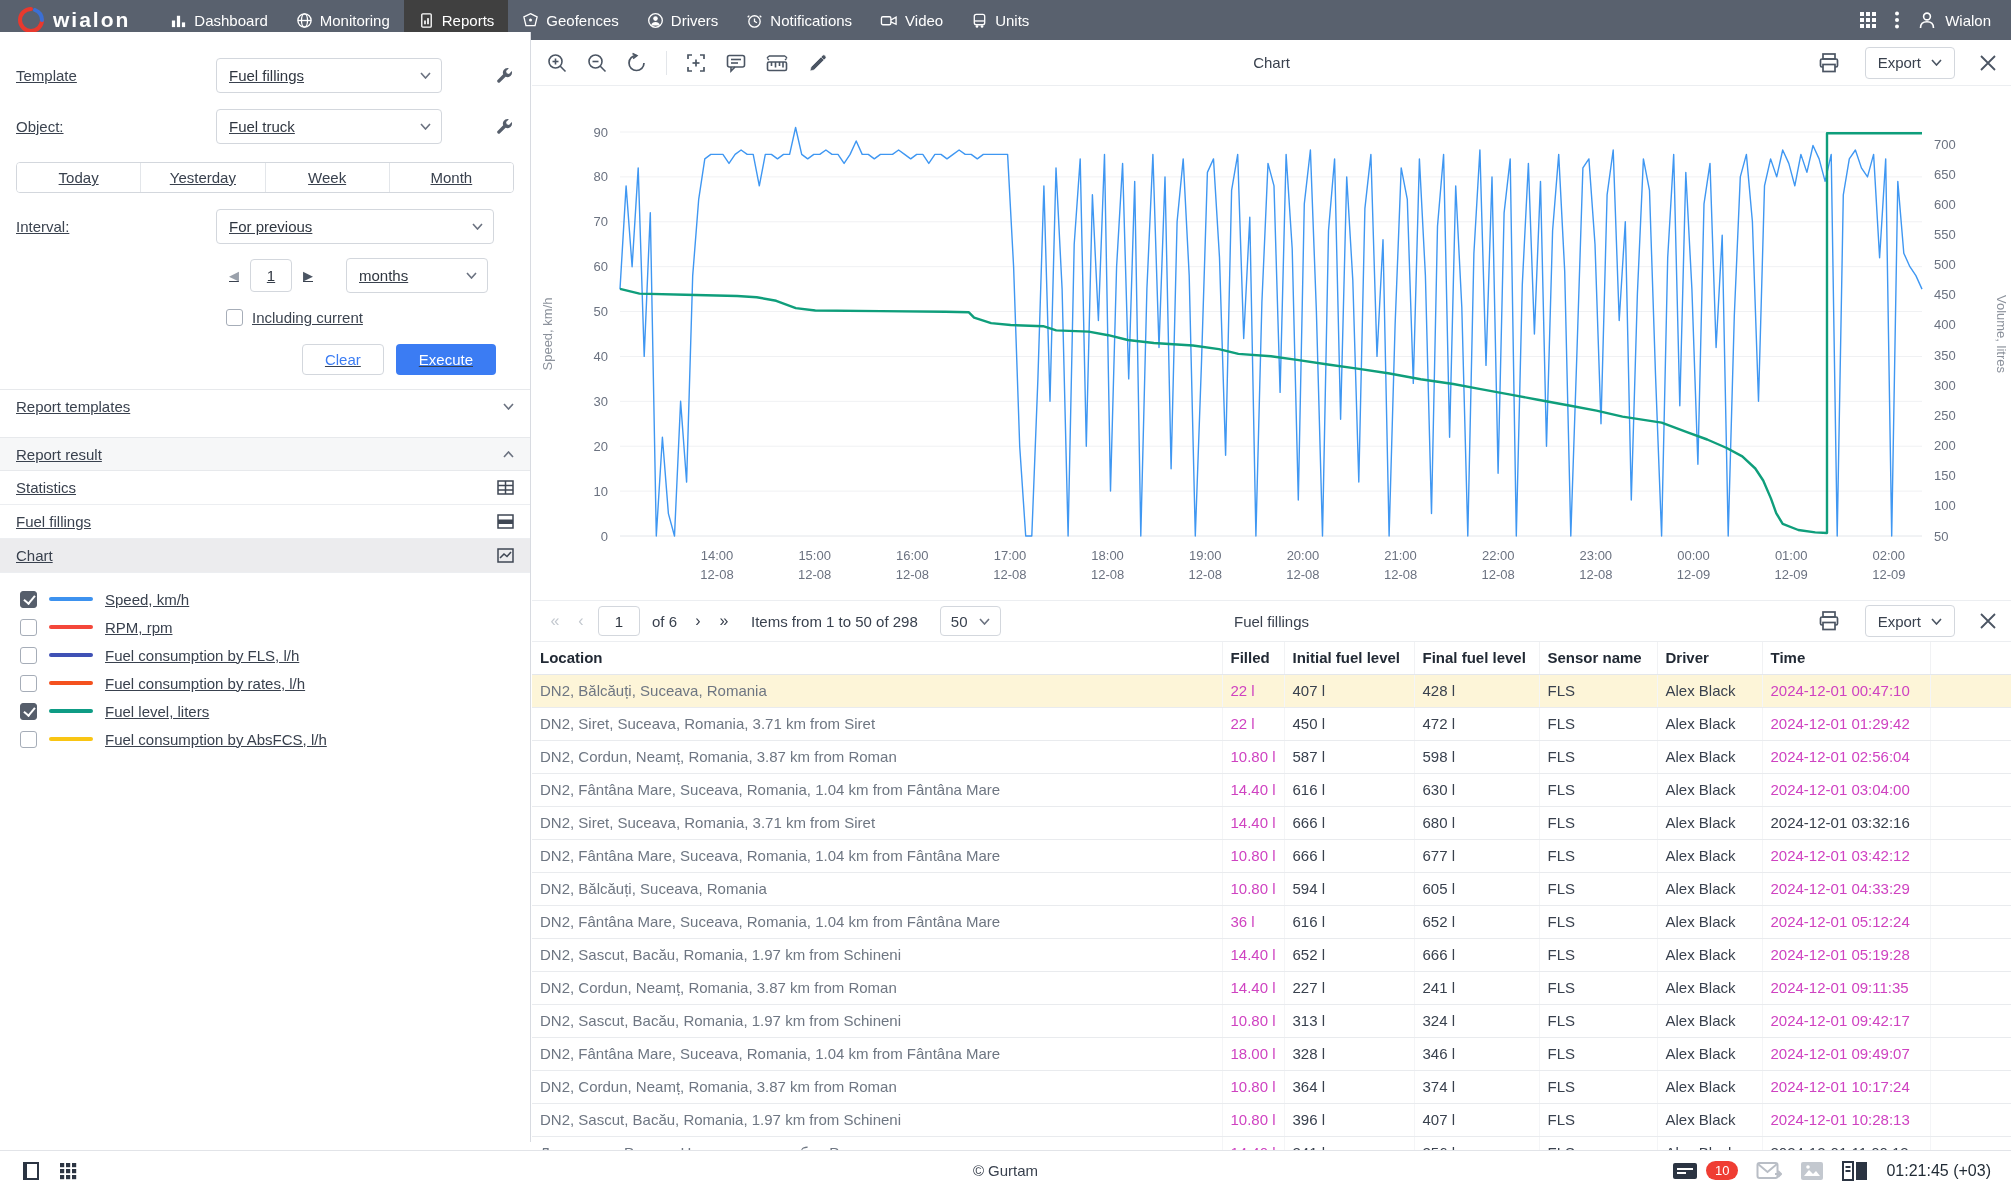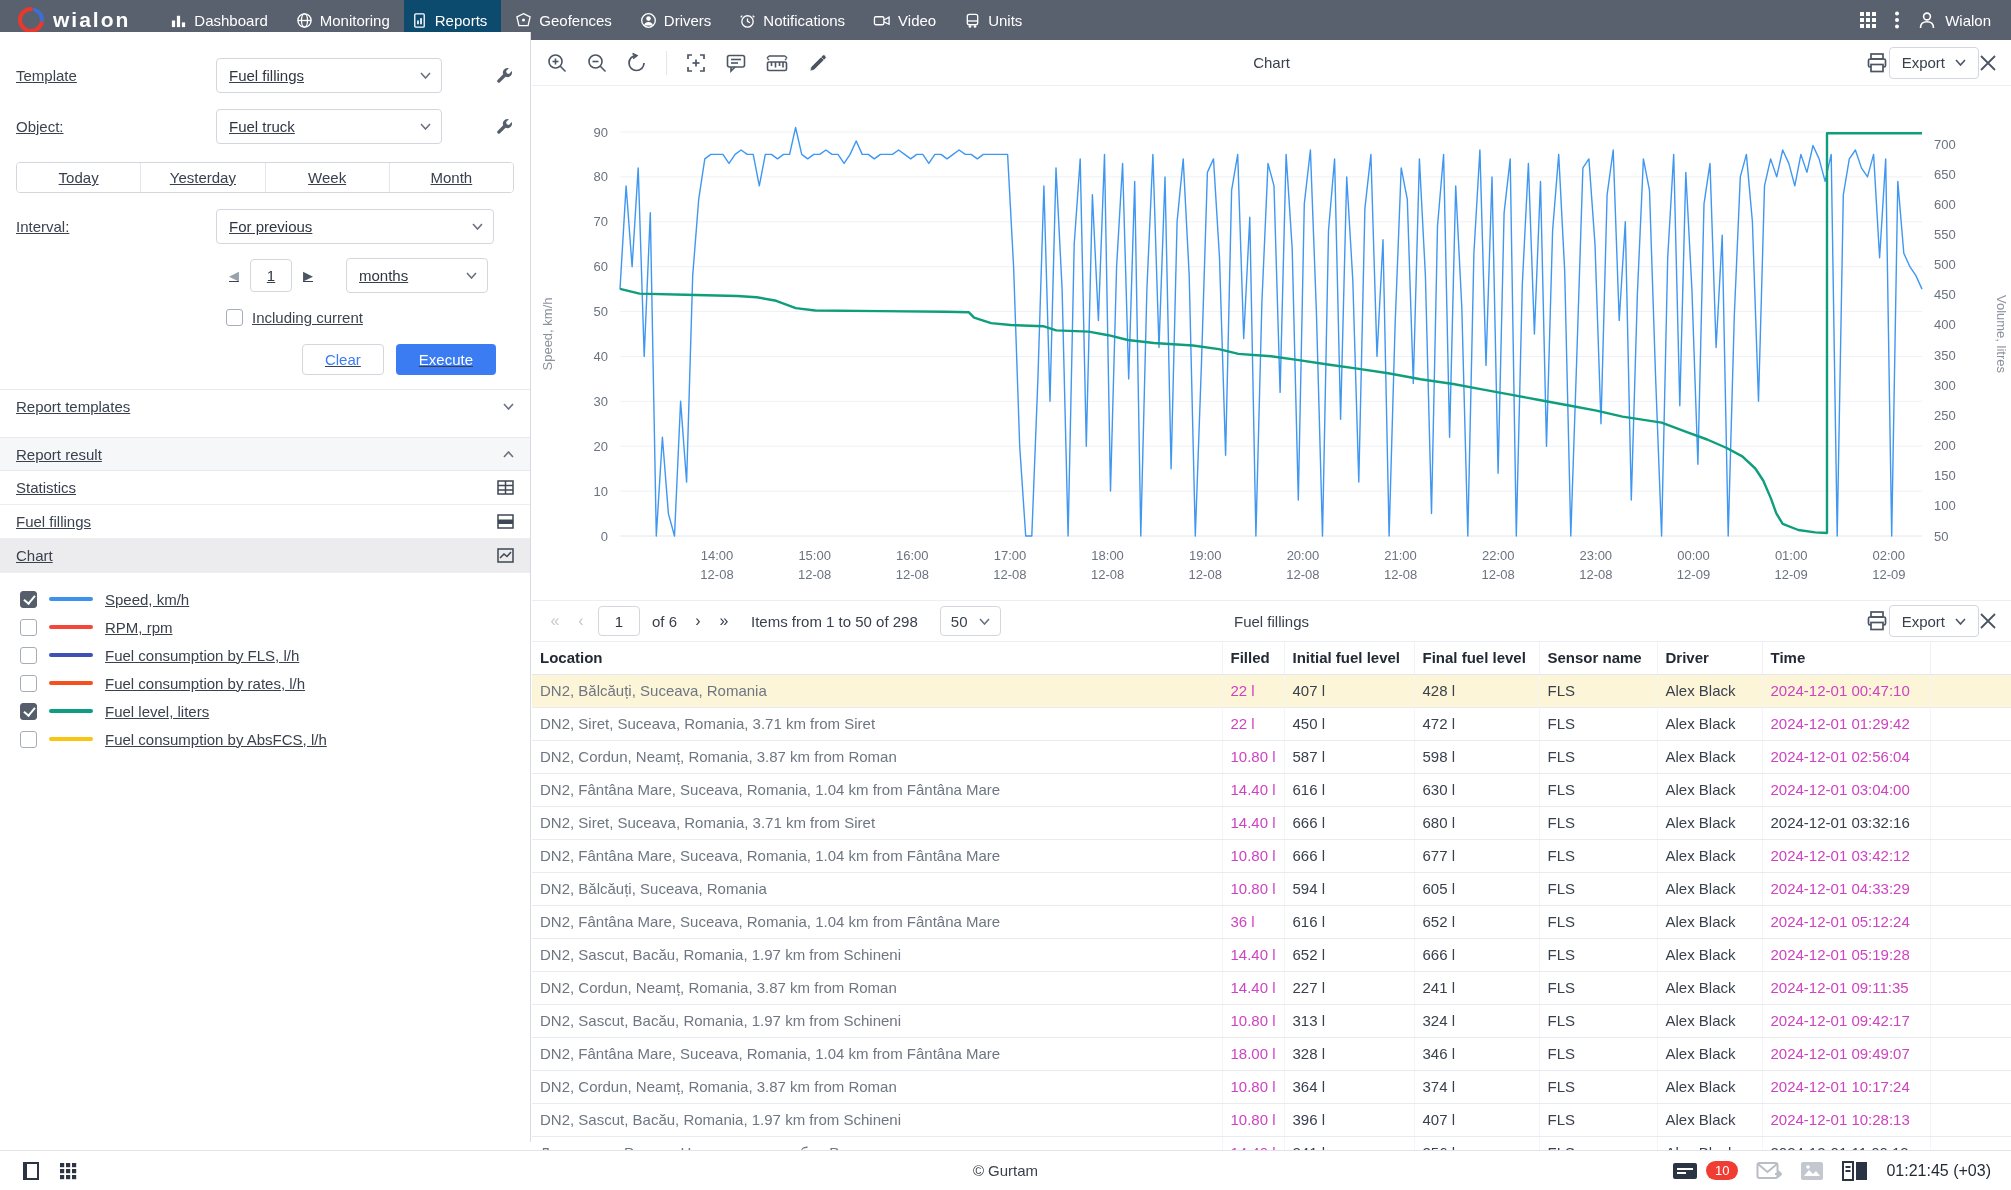--- a/index.html
+++ b/index.html
@@ -4,21 +4,21 @@
 <style>
   * { box-sizing: border-box; margin: 0; padding: 0; }
   html,body { width:2011px; height:1190px; overflow:hidden; font-family:"Liberation Sans", sans-serif; background:#fff; color:#39414e; }
 
   
   .nav { position:absolute; top:0; left:0; width:2011px; height:40px; background:#59616e; display:flex; align-items:stretch; color:#fff; }
   .nav-logo { display:flex; align-items:center; gap:9px; padding:0 26px 0 18px; }
   .nav-logo-word { font-size:21px; font-weight:bold; letter-spacing:2px; color:#fff; }
   .nav-items { display:flex; align-items:stretch; }
   .nav-item { display:flex; align-items:center; gap:7px; padding:0 14px; font-size:15px; cursor:pointer; }
-  .nav-item.active { background:#0c4a6e;padding-left:7px; }
+  .nav-item.active { background:#404040; }
   .nav-spacer { flex:1; }
   .nav-right { display:flex; align-items:center; gap:18px; padding-right:20px; }
   .nav-right .nav-user { display:flex; align-items:center; gap:8px; font-size:15px; }
   .icon { display:inline-flex; align-items:center; justify-content:center; }
 
   
   .sidebar { position:absolute; top:32px; left:0; width:531px; height:1110px; background:#fff; border-right:1px solid #d8dbe1; overflow:hidden;text-decoration:underline; }
   .form-area { padding:10px 16px 0 16px; }
   .form-row { display:flex; align-items:center; margin-top:16px; }
   .form-label { width:200px; font-size:15px; color:#3c4450; }
@@ -52,21 +52,21 @@
   .legend-row .lbl.bold { font-weight:bold; }
   .swatch { width:44px; height:4px; border-radius:2px; flex:none; }
 
   
   .main { position:absolute; top:40px; left:532px; width:1479px; height:1110px; background:#fff; }
   .panel-header { height:46px; display:flex; align-items:center; padding:0 14px; position:relative; border-bottom:1px solid #eceef1; }
   .panel-title { position:absolute; left:0; right:0; text-align:center; font-size:15px; color:#39414e; pointer-events:none; }
   .tools { display:flex; align-items:center; gap:18px; z-index:1; }
   .tool { cursor:pointer; }
   .tool-divider { width:1px; height:24px; background:#e3e6ea; }
-  .header-right { margin-left:auto; display:flex; align-items:center; gap:0; z-index:1; }
+  .header-right { margin-left:auto; display:flex; align-items:center; gap:24px; z-index:1; }
   .export-btn { height:32px; border:1px solid #d3d7dd; border-radius:4px; background:#fff; display:flex; align-items:center; gap:10px; padding:0 12px; font-size:15px; color:#39414e; cursor:pointer; }
   .chart-wrap { height:514px; position:relative; }
   .tablebar { height:42px; display:flex; align-items:center; padding:0 14px; position:relative; border-top:1px solid #eceef1; border-bottom:1px solid #eceef1; }
   .pager { display:flex; align-items:center; gap:8px; z-index:1; }
   .pg-ico { font-size:16px; cursor:pointer; color:#39414e; width:18px; text-align:center; }
   .pg-ico.dim { color:#c3c8cf; }
   .pg-input { width:42px; height:30px; border:1px solid #d3d7dd; border-radius:4px; text-align:center; font-size:15px; font-family:inherit; color:#2f3640; }
   .pg-of { font-size:15px; color:#39414e; margin:0 4px; }
   .pg-items { font-size:15px; color:#39414e; margin-left:10px; }
   .pg-size { height:30px; border:1px solid #d3d7dd; border-radius:4px; display:flex; align-items:center; gap:12px; padding:0 10px; font-size:15px; margin-left:14px; cursor:pointer; }

